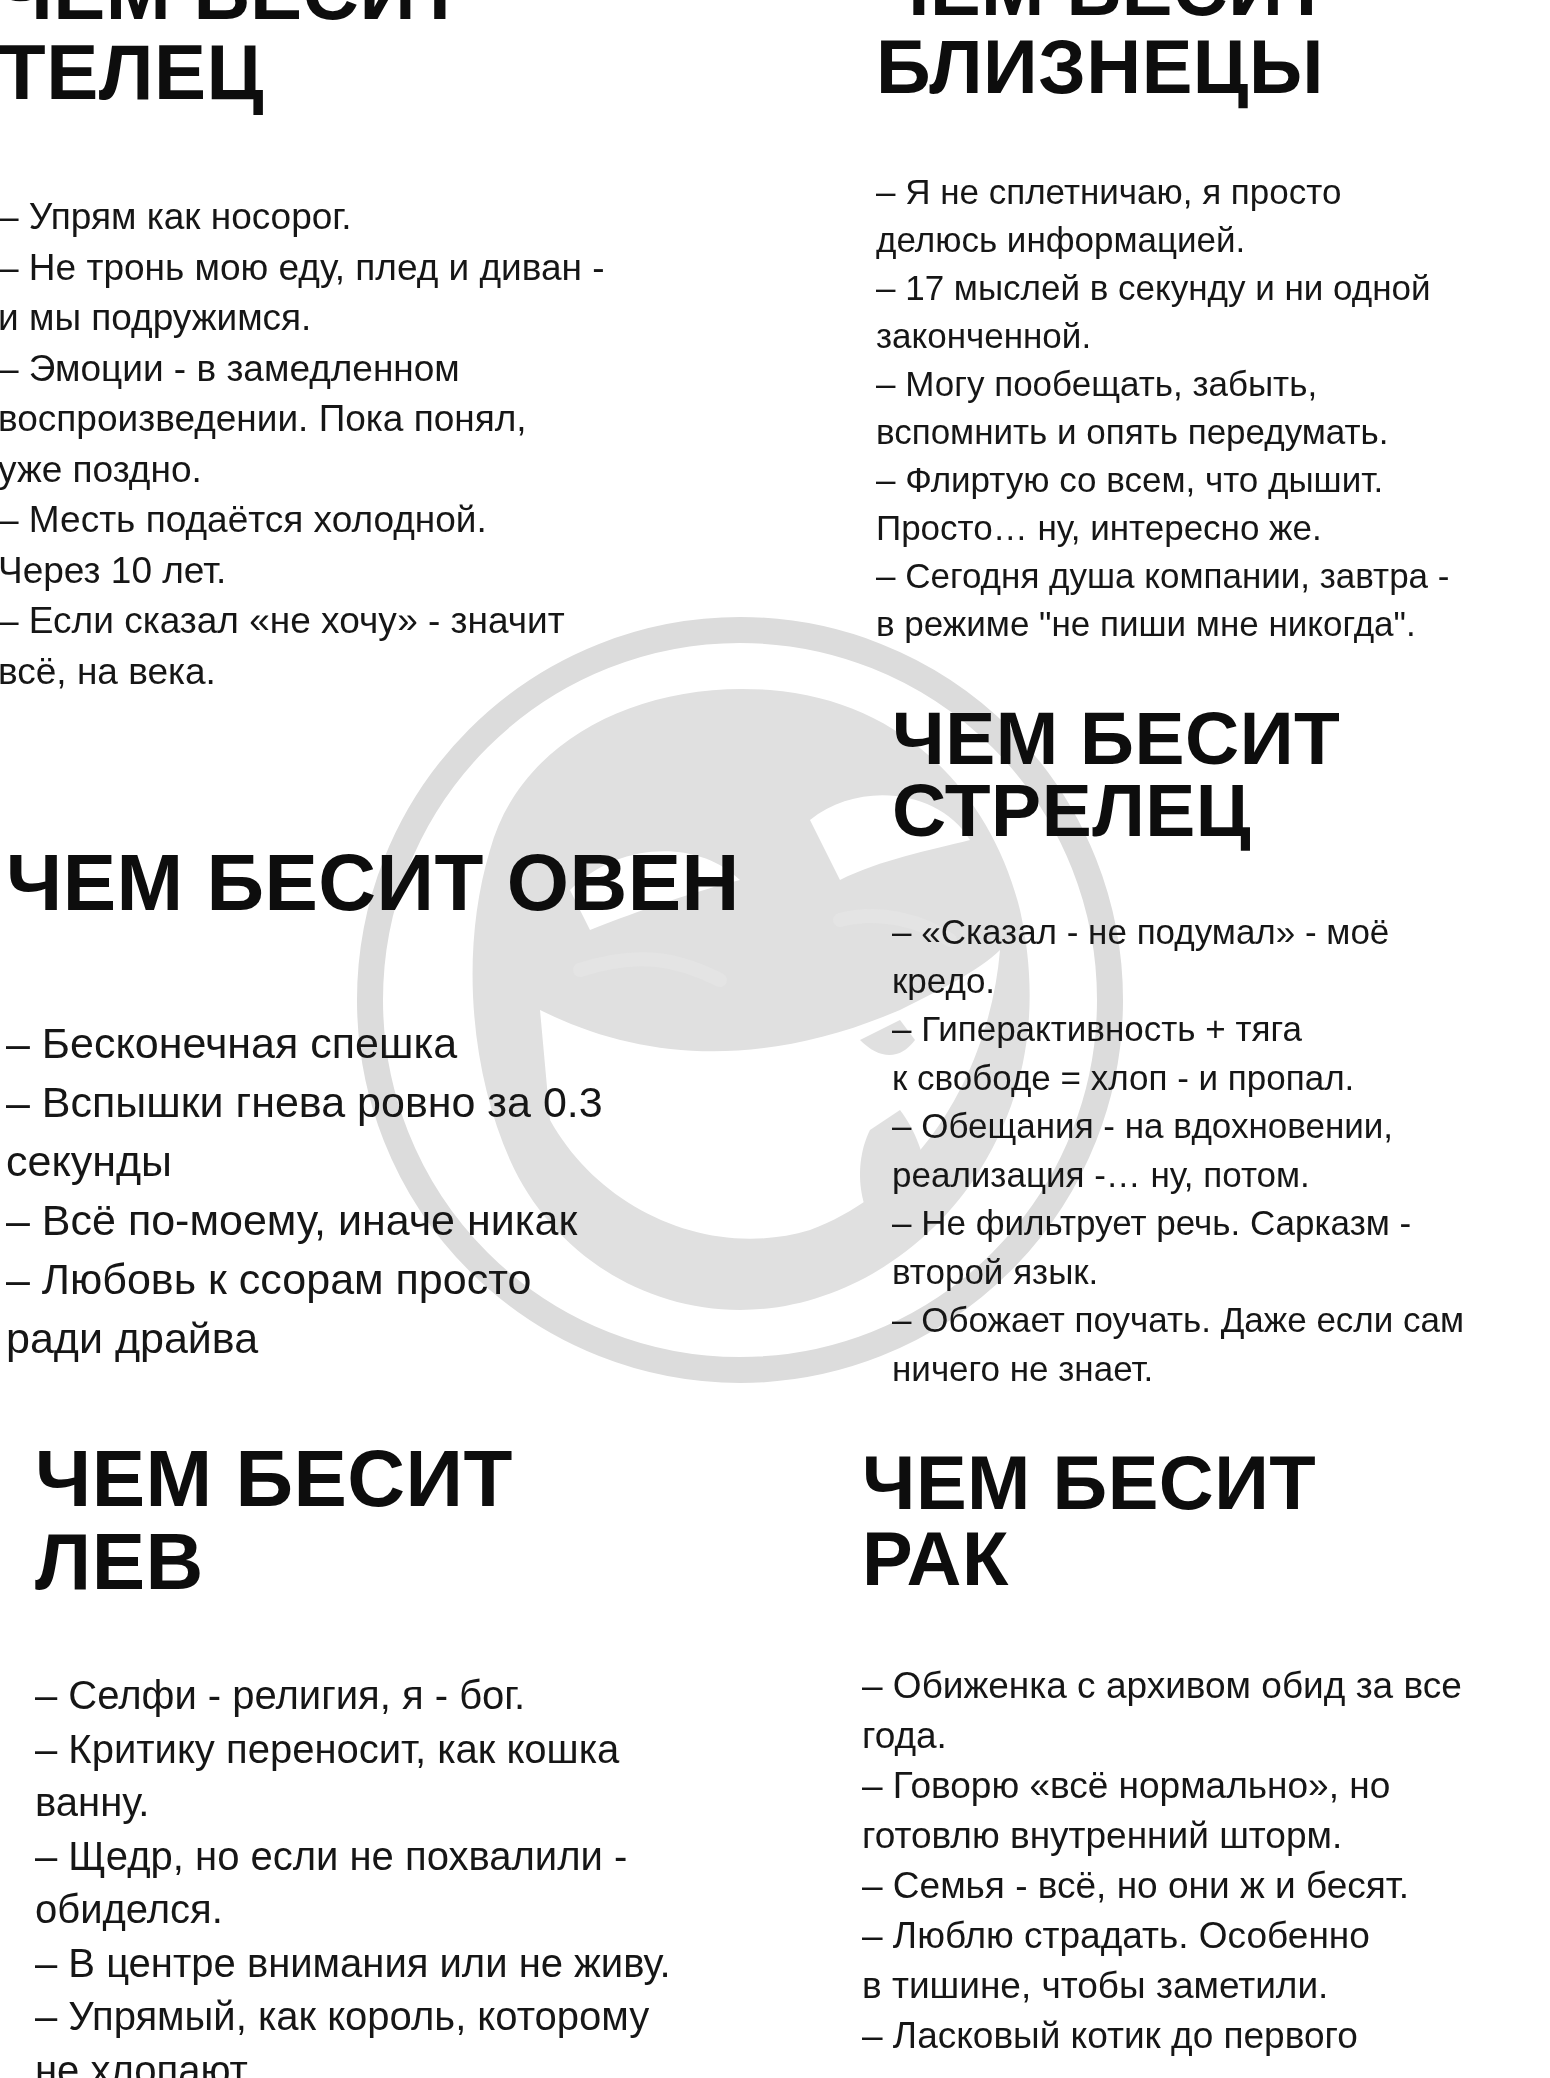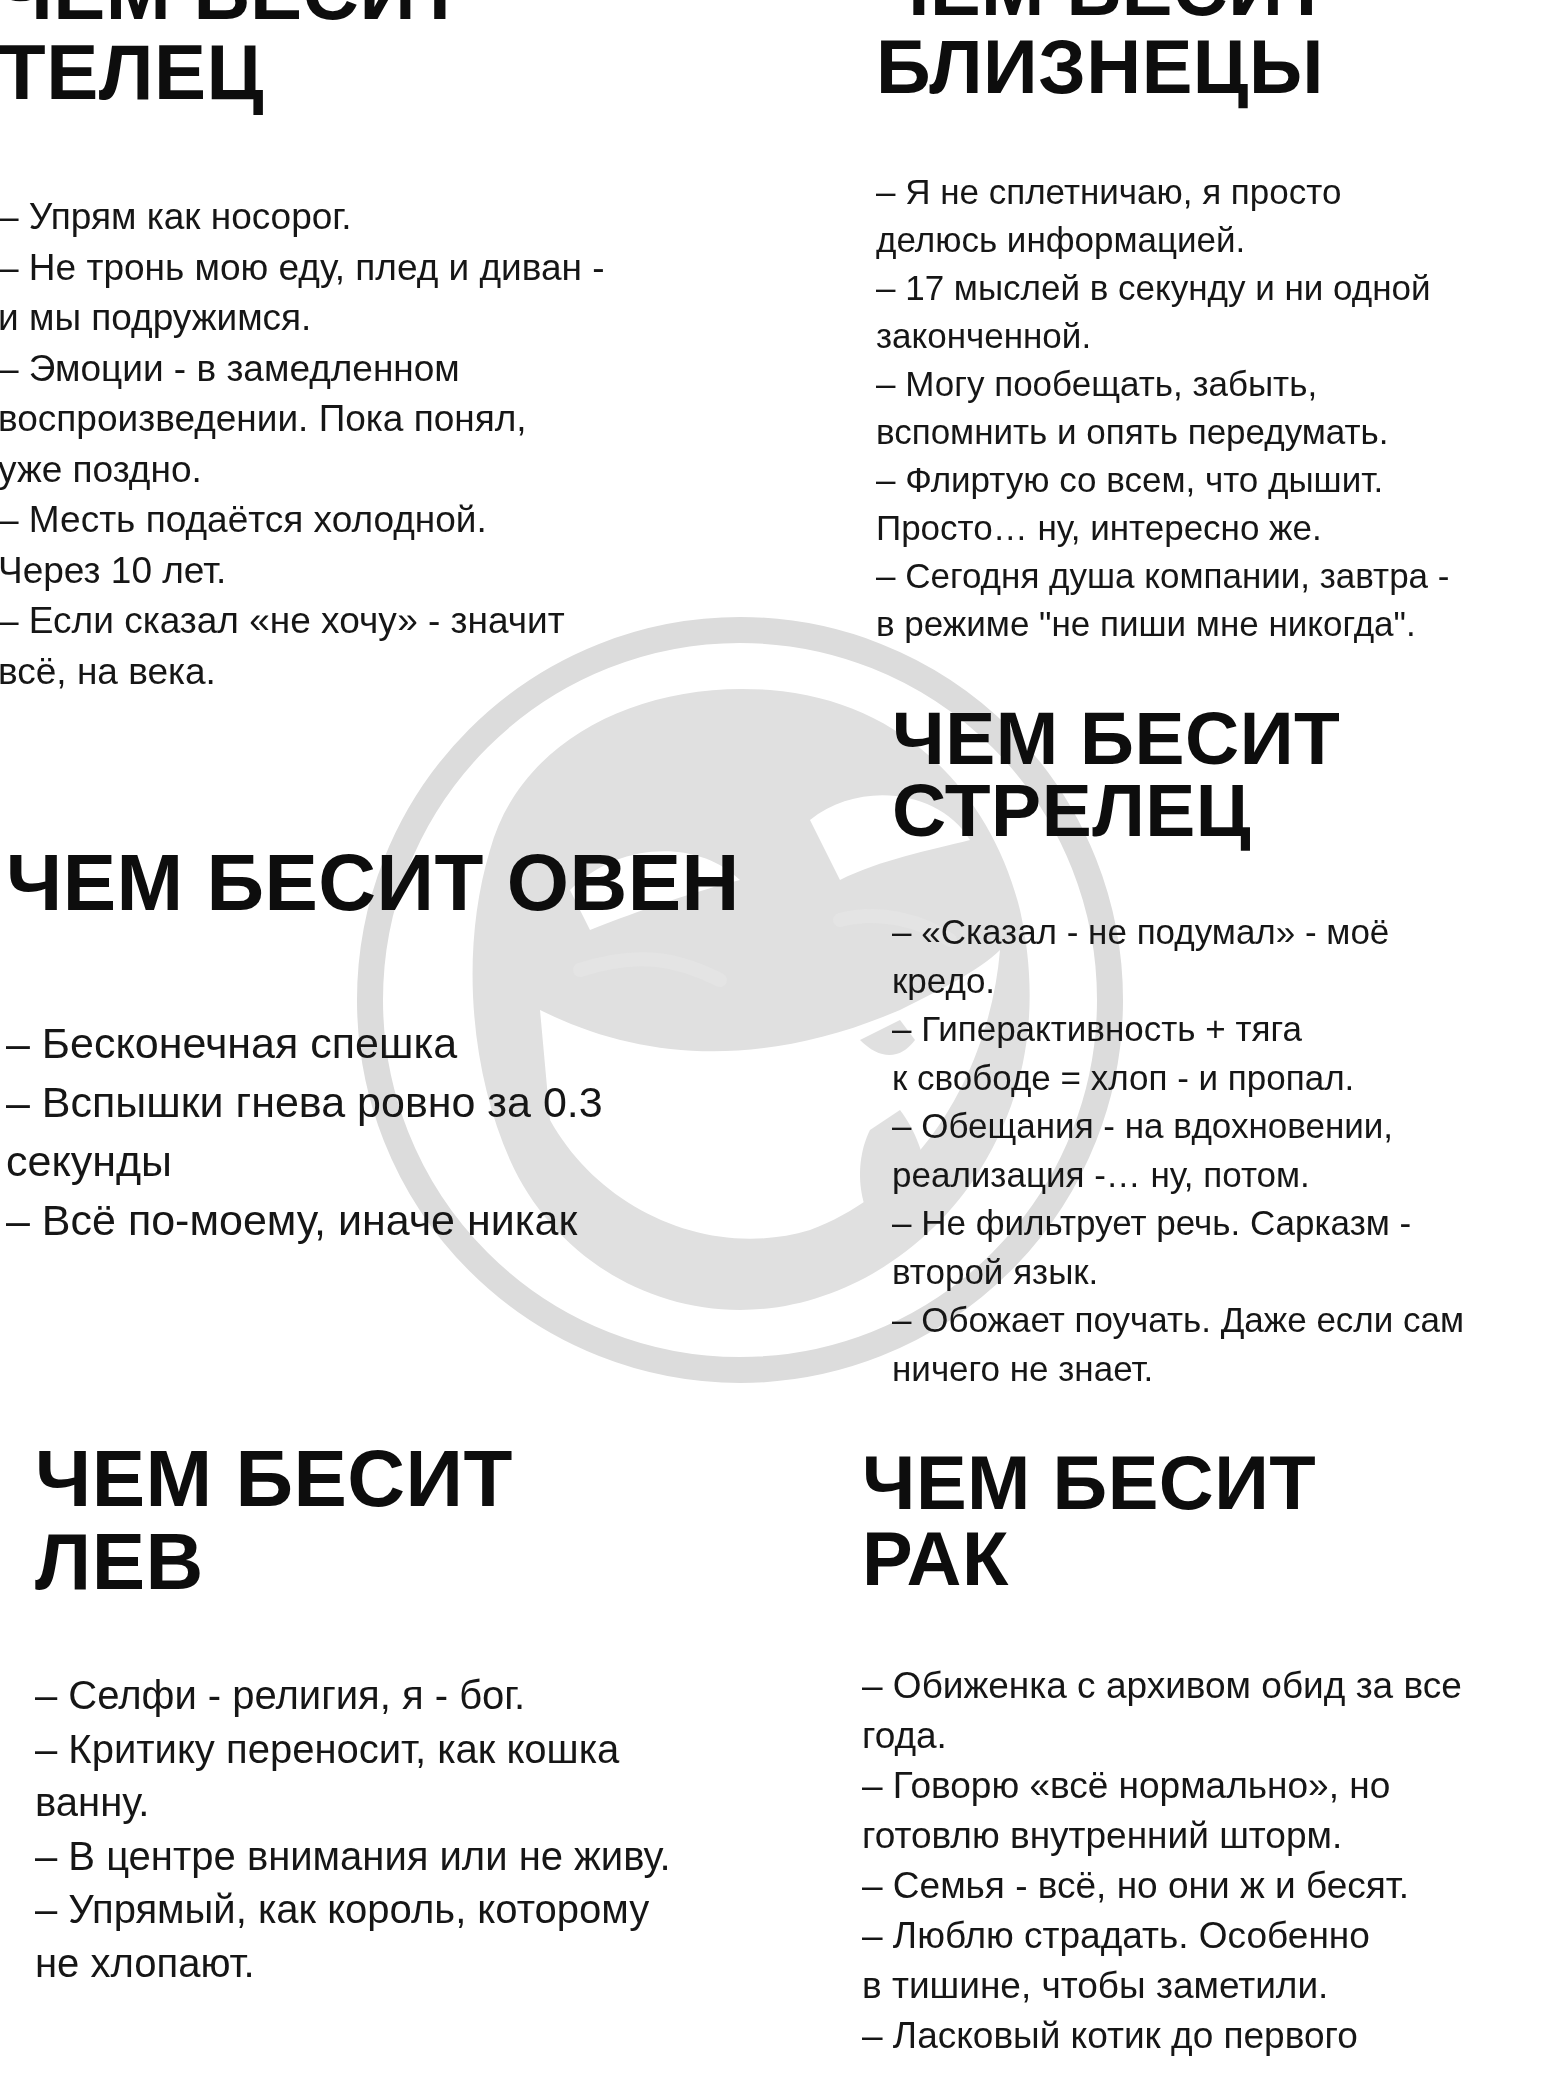--- a/index.html
+++ b/index.html
@@ -117,20 +117,22 @@
 
 <section class="section" id="s-aries">
   <h2 class="heading">
     <span>ЧЕМ БЕСИТ ОВЕН</span>
   </h2>
   <ul class="body">
     <li>– Бесконечная спешка</li>
     <li>– Вспышки гнева ровно за 0.3
 секунды</li>
     <li>– Всё по-моему, иначе никак</li>
+    <li>– Любовь к ссорам просто
+ради драйва</li>
   </ul>
 </section>
 
 <section class="section" id="s-sagittarius">
   <h2 class="heading">
     <span>ЧЕМ БЕСИТ</span>
     <span>СТРЕЛЕЦ</span>
   </h2>
   <ul class="body">
     <li>– «Сказал - не подумал» - моё
@@ -148,20 +150,22 @@
 
 <section class="section" id="s-leo">
   <h2 class="heading">
     <span>ЧЕМ БЕСИТ</span>
     <span>ЛЕВ</span>
   </h2>
   <ul class="body">
     <li>– Селфи - религия, я - бог.</li>
     <li>– Критику переносит, как кошка
 ванну.</li>
+    <li>– Щедр, но если не похвалили -
+обиделся.</li>
     <li>– В центре внимания или не живу.</li>
     <li>– Упрямый, как король, которому
 не хлопают.</li>
   </ul>
 </section>
 
 <section class="section" id="s-cancer">
   <h2 class="heading">
     <span>ЧЕМ БЕСИТ</span>
     <span>РАК</span>

